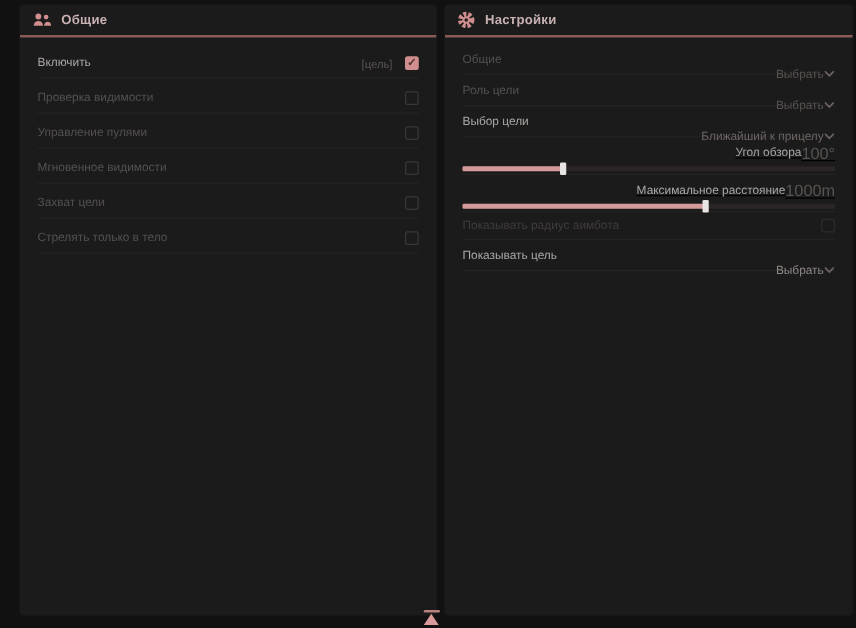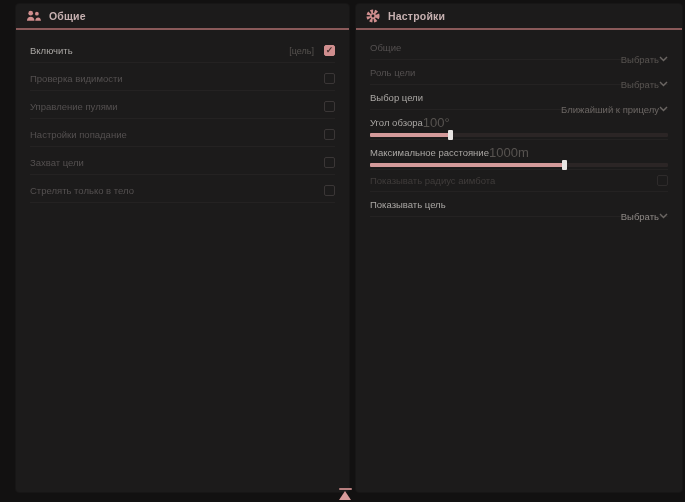--- a/index.html
+++ b/index.html
@@ -98,22 +98,23 @@
   .dd-value.bright { color:#8d8885; }
   .chev { color:#6b6663; display:flex; align-items:center; }
 
   .slider-row {
     margin:0 14px;
     padding-top:5px;
     height:30px;
     border-bottom:1px solid #242222;
   }
   .slider-top {
-    display:flex; justify-content:flex-start; align-items:center;
+    display:flex; justify-content:flex-end; align-items:center;
     height:14px;
+    text-decoration:underline;
   }
   .slider-value { font-size:13px; color:#575350; }
   .slider-track {
     position:relative;
     height:4px;
     margin-top:4px;
     background:#2b2525;
     border-radius:1px;
     cursor:pointer;
   }
@@ -183,21 +184,21 @@
     </div>
     <div class="row">
       <span class="lbl">Проверка видимости</span>
       <span class="checkbox"></span>
     </div>
     <div class="row">
       <span class="lbl">Управление пулями</span>
       <span class="checkbox"></span>
     </div>
     <div class="row">
-      <span class="lbl">Настройки попадание</span>
+      <span class="lbl">Мгновенное видимости</span>
       <span class="checkbox"></span>
     </div>
     <div class="row">
       <span class="lbl">Захват цели</span>
       <span class="checkbox"></span>
     </div>
     <div class="row">
       <span class="lbl">Стрелять только в тело</span>
       <span class="checkbox"></span>
     </div>

